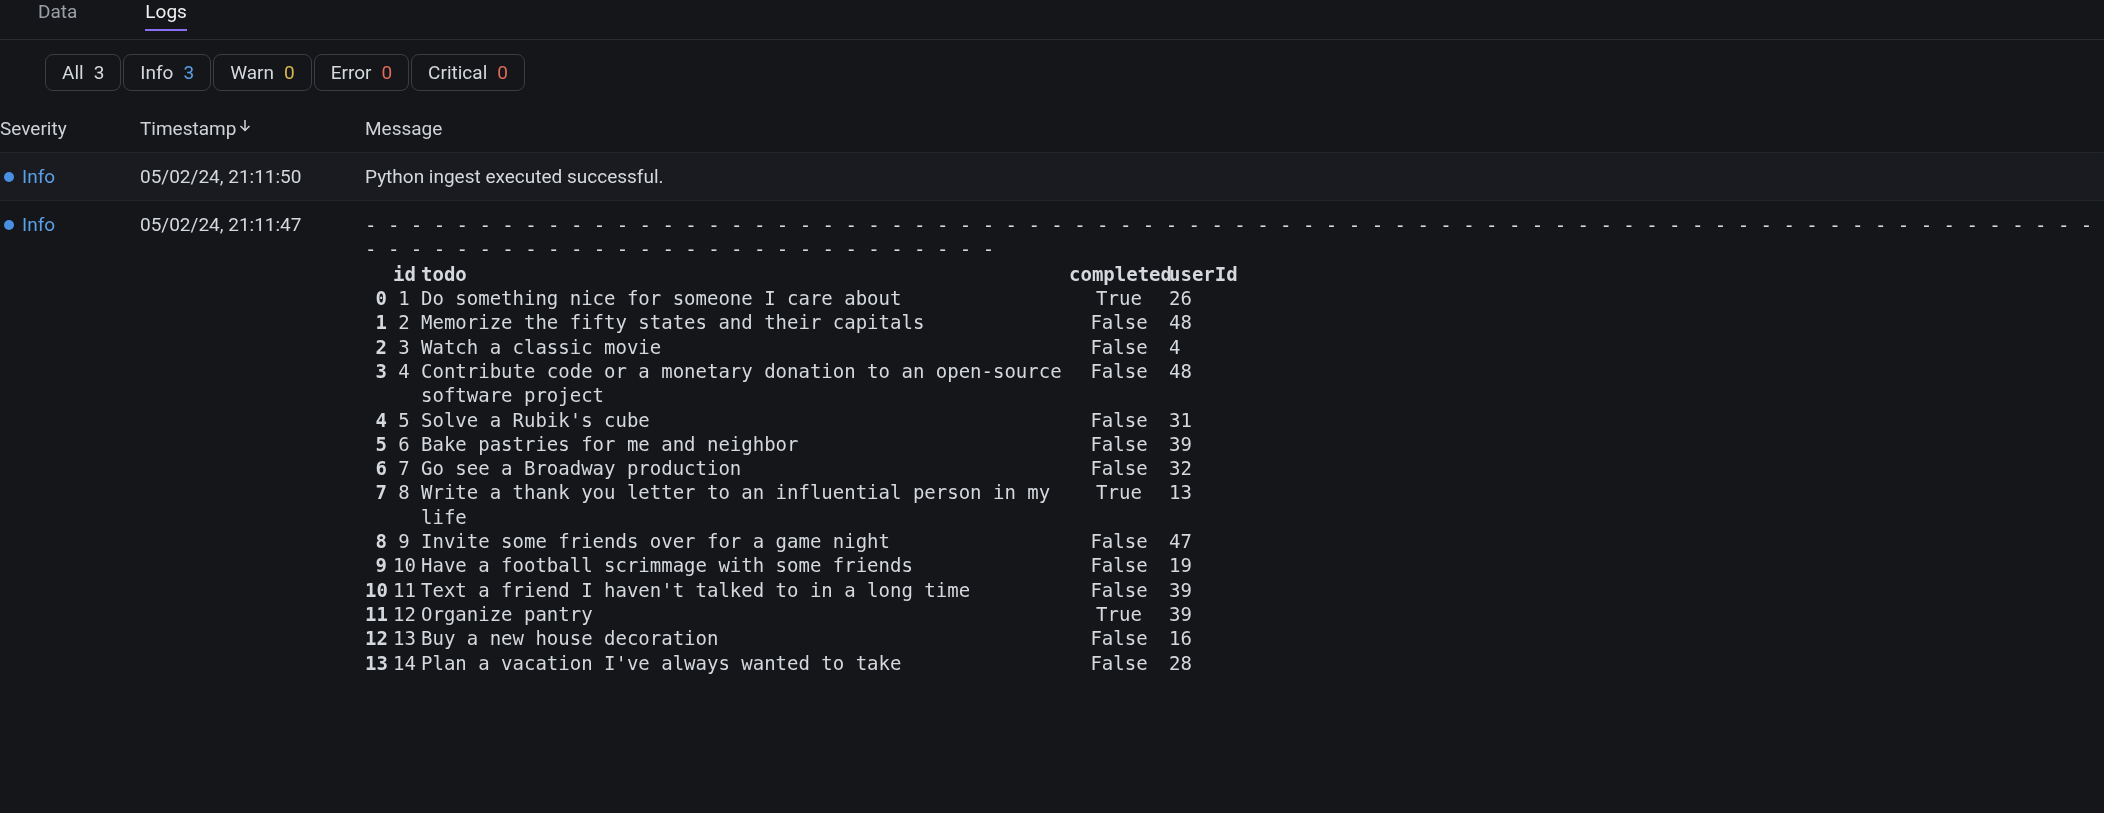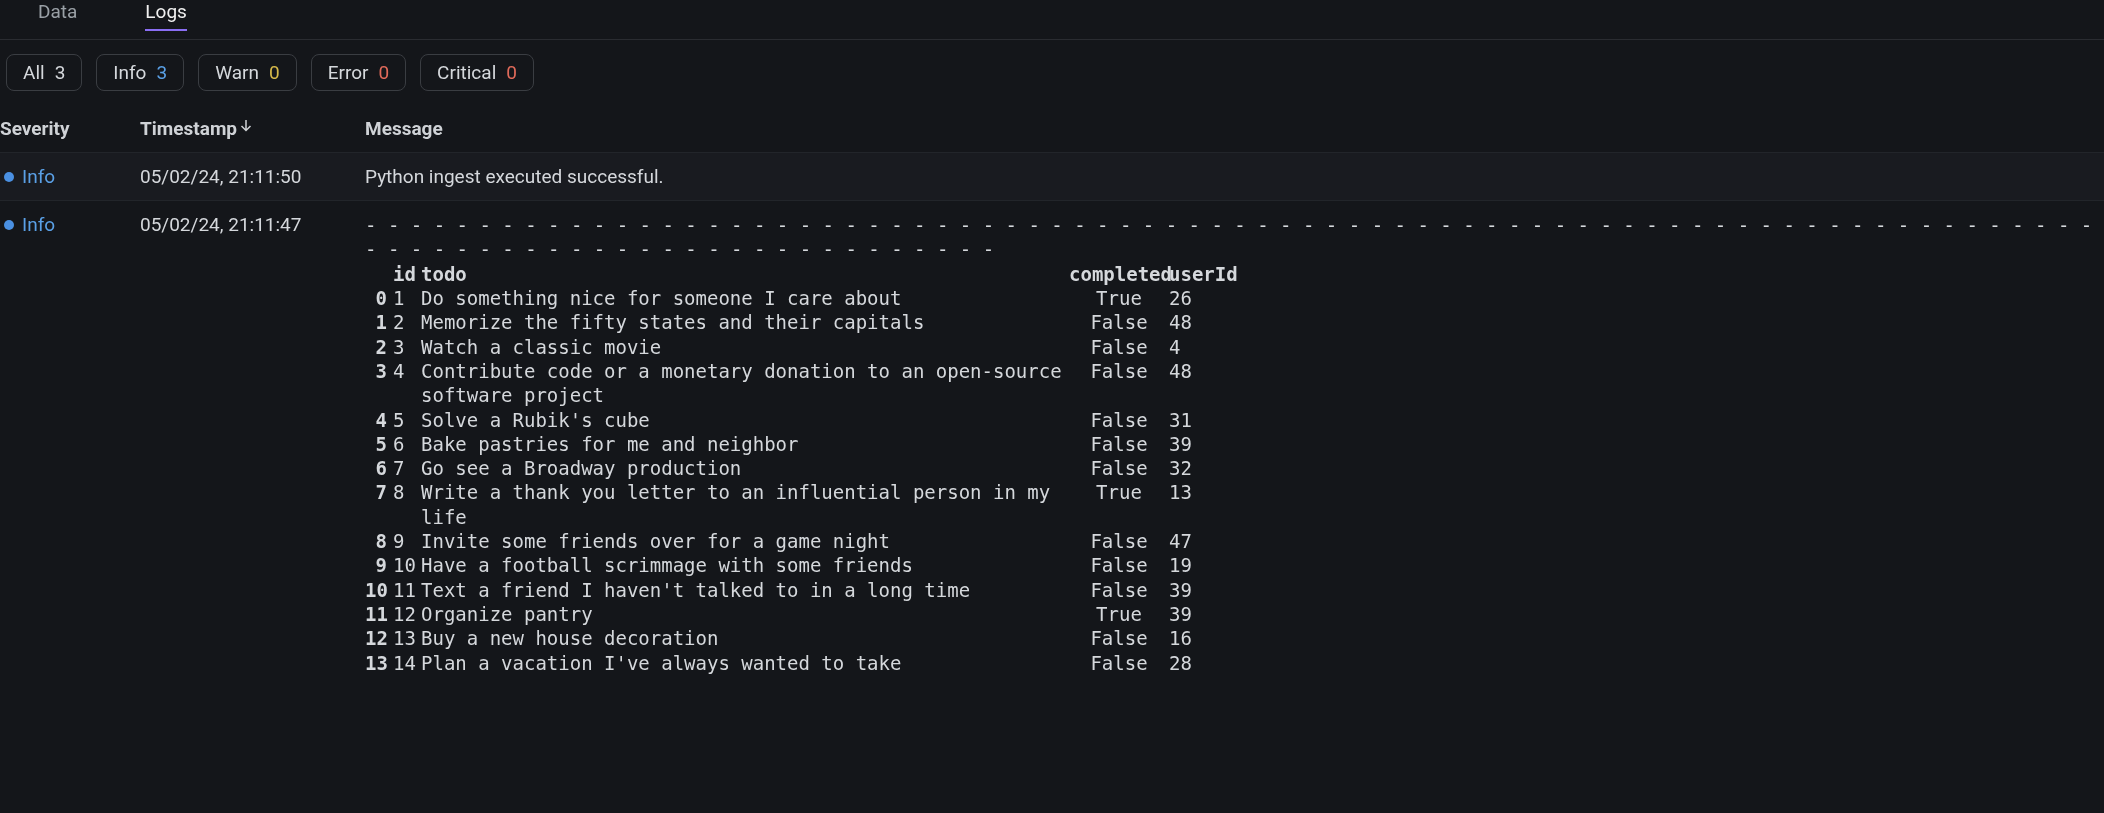--- a/index.html
+++ b/index.html
@@ -26,22 +26,23 @@
     margin-left: 32px;
   }
   .tab.active {
     color: #f0f0f0;
     border-bottom: 2px solid #8a6ef3;
   }
 
   
   .filters {
     display: flex;
-    gap: 14px;
+    gap: 2px;
     padding: 14px 6px;
+    margin-left: 39px;
   }
   .chip {
     border: 1px solid #3a3d42;
     border-radius: 8px;
     padding: 6px 16px;
     display: flex;
     align-items: center;
     gap: 10px;
     cursor: pointer;
     color: #d5d8dc;
@@ -50,21 +51,21 @@
   .chip .count.yellow { color: #d6b94a; }
   .chip .count.red { color: #e06a5a; }
   .chip .count.default { color: #d5d8dc; }
 
   
   .log-header {
     display: grid;
     grid-template-columns: 140px 225px 1fr;
     padding: 12px 12px 12px 0;
     color: #cfd2d6;
-    font-weight: 700;
+    font-weight: 400;
   }
   .log-header .ts-col { display:flex; align-items:center; }
   .sort-arrow svg { width: 18px; height: 18px; stroke: #cfd2d6; fill: none; stroke-width: 2; }
 
   
   .log-row {
     display: grid;
     grid-template-columns: 140px 225px 1fr;
     padding: 12px 0 12px 0;
     border-top: 1px solid #22252a;
@@ -94,21 +95,21 @@
     overflow: hidden;
   }
   .hr-dashes.short { width: 640px; }
   .df {
     display: grid;
     grid-template-columns: 28px 28px 648px 100px 56px;
     column-gap: 0;
   }
   .df .h { font-weight: 700; }
   .df .idx { text-align: right; padding-right: 6px; font-weight:700; }
-  .df .id  { text-align: left; padding-right: 6px; }
+  .df .id  { text-align: center; padding-right: 6px; }
   .df .todo { text-align: left; }
   .df .comp { text-align: center; }
   .df .uid { text-align: left; }
 </style>
 </head>
 <body>
 
 <div class="tabs">
   <div class="tab">Data</div>
   <div class="tab active">Logs</div>

